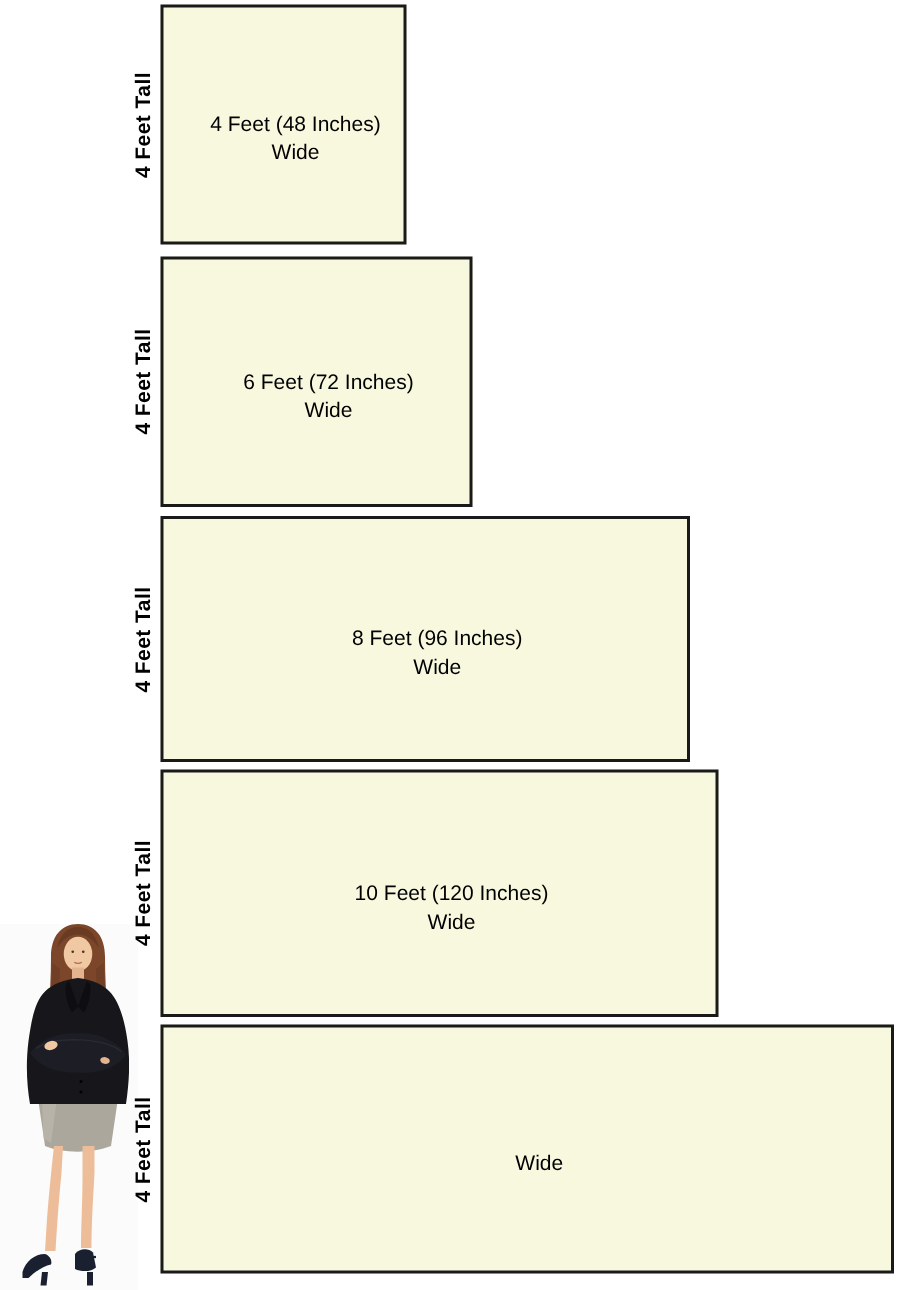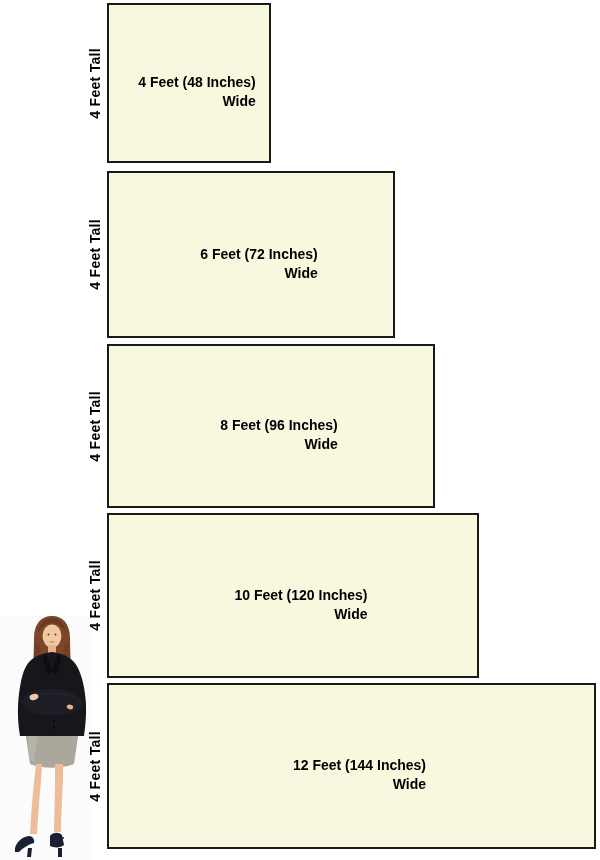--- a/index.html
+++ b/index.html
@@ -21,21 +21,21 @@
     writing-mode:vertical-rl;transform:rotate(180deg);
     font-size:14px;font-weight:bold;white-space:nowrap;line-height:1;
     letter-spacing:.3px;
   }
   .panel{
     position:absolute;left:107px;top:0;height:100%;
     background:#F8F8DF;border:2px solid #1A1A1A;box-sizing:border-box;
     display:flex;align-items:center;justify-content:center;
   }
   .plabel{
-    text-align:right;font-size:14px;font-weight:bold;line-height:19px;
+    text-align:center;font-size:14px;font-weight:normal;line-height:19px;
     transform:translate(8px,9px);
   }
   .plabel span{display:block;}
   .figure{position:absolute;left:4px;top:612px;width:82px;height:246px;}
 </style>
 </head>
 <body>
 
 <div class="photo-bg"></div>
 
@@ -48,32 +48,32 @@
         <div class="plabel">
           <span>4 Feet (48 Inches)</span>
           <span>Wide</span>
         </div>
       </div>
     </div>
     <div class="row" style="top: 171px; height: 167px;">
       <div class="gutter">
         <div class="vlabel">4 Feet Tall</div>
       </div>
-      <div class="panel" style="width:288px">
+      <div class="panel" style="width:208px">
         <div class="plabel">
           <span>6 Feet (72 Inches)</span>
           <span>Wide</span>
         </div>
       </div>
     </div>
     <div class="row" style="top: 344px; height: 164px;">
       <div class="gutter">
         <div class="vlabel">4 Feet Tall</div>
       </div>
-      <div class="panel" style="width:328px">
+      <div class="panel" style="width:353px">
         <div class="plabel">
           <span>8 Feet (96 Inches)</span>
           <span>Wide</span>
         </div>
       </div>
     </div>
     <div class="row" style="top: 513px; height: 165px;">
       <div class="gutter">
         <div class="vlabel">4 Feet Tall</div>
       </div>
@@ -83,21 +83,20 @@
           <span>Wide</span>
         </div>
       </div>
     </div>
     <div class="row" style="top: 683px; height: 166px;">
       <div class="gutter">
         <div class="vlabel">4 Feet Tall</div>
       </div>
       <div class="panel" style="width:489px">
         <div class="plabel">
-          <span>12 Feet (144 Inches)</span>
           <span>Wide</span>
         </div>
       </div>
     </div>
   </div>
 
 <svg class="figure" viewBox="0 0 82 246" aria-hidden="true">
 
   <path d="M48,4 C37,4 30,12 30,26 C30,40 29,56 28,74 C28,84 31,90 35,92 L61,92 C65,90 68,84 68,74 C67,56 66,40 66,26 C66,12 59,4 48,4 Z" fill="#7B462A"></path>
 

